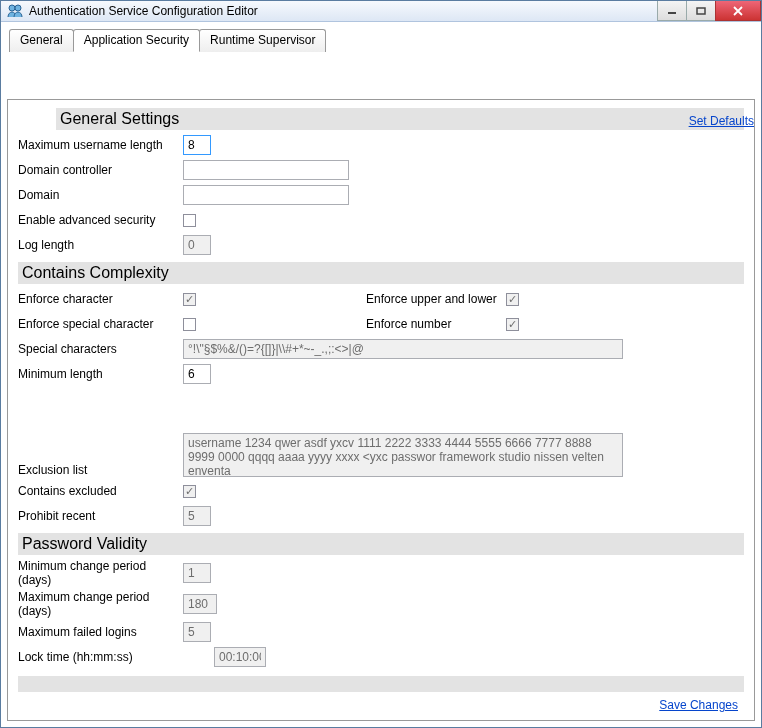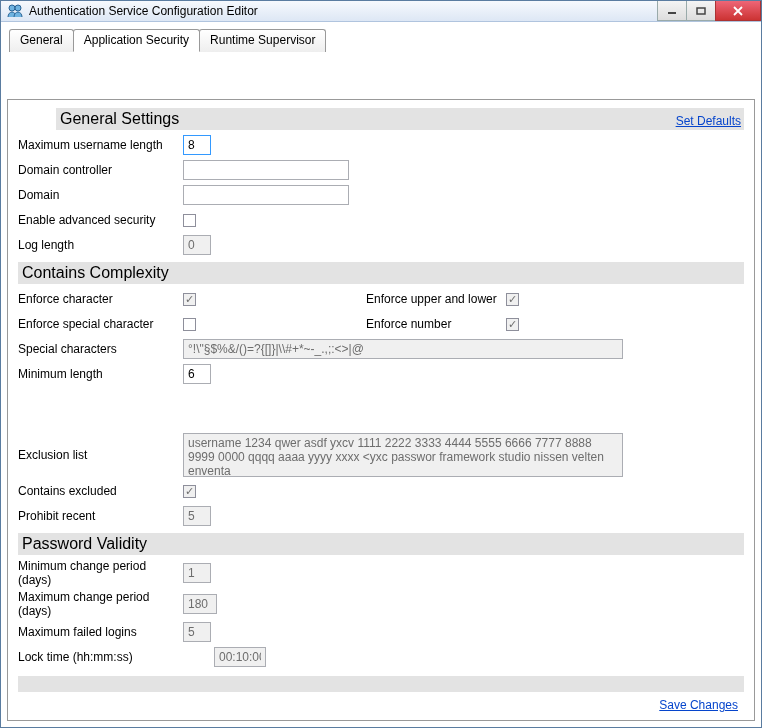--- a/index.html
+++ b/index.html
@@ -88,21 +88,21 @@
     padding:2px 4px;
     margin:6px 0 4px 0;
   }
   .section-header.first { margin-top:0;margin-left:38px;}
   .row {
     display:flex;
     align-items:center;
     margin:3px 0;
     min-height:22px;
   }
-  .row.tall { align-items:center;margin-top:48px; }
+  .row.tall { align-items:flex-end;margin-top:48px; }
   .lbl {
     width:165px;
     padding-right:6px;
     font-size:12px;
   }
   .lbl2 {
     width:140px;
     padding-right:6px;
     font-size:12px;
   }
@@ -127,21 +127,21 @@
   .chk {
     width:13px; height:13px;
     border:1px solid #8e8f9b;
     background:#fff;
     display:inline-flex;align-items:center;justify-content:center;
     font-size:11px;
   }
   .chk.disabled { background:#f0f0f0; }
   .chk .mark { color:#6d6d6d; line-height:1; }
   .link { color:#0645cc; text-decoration:underline; cursor:pointer; }
-  .topright { position:absolute; right:13px; top:14px; font-size:12px; }
+  .topright { position:absolute; right:0; top:14px; font-size:12px; }
   .footerbar {
     background:#e3e3e3;
     height:16px;
     margin-top:8px;
   }
   .save-row {
     text-align:right;
     padding:6px 6px 0 0;
   }
 </style>

